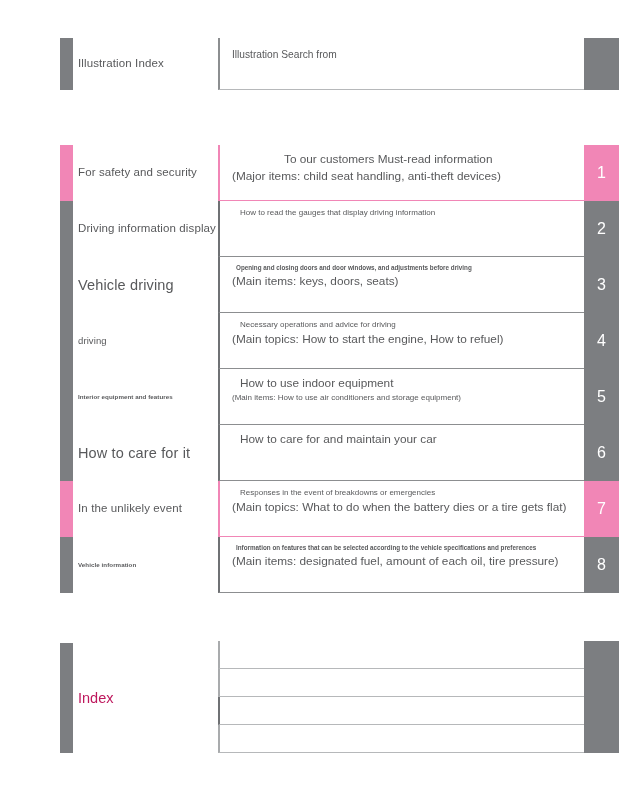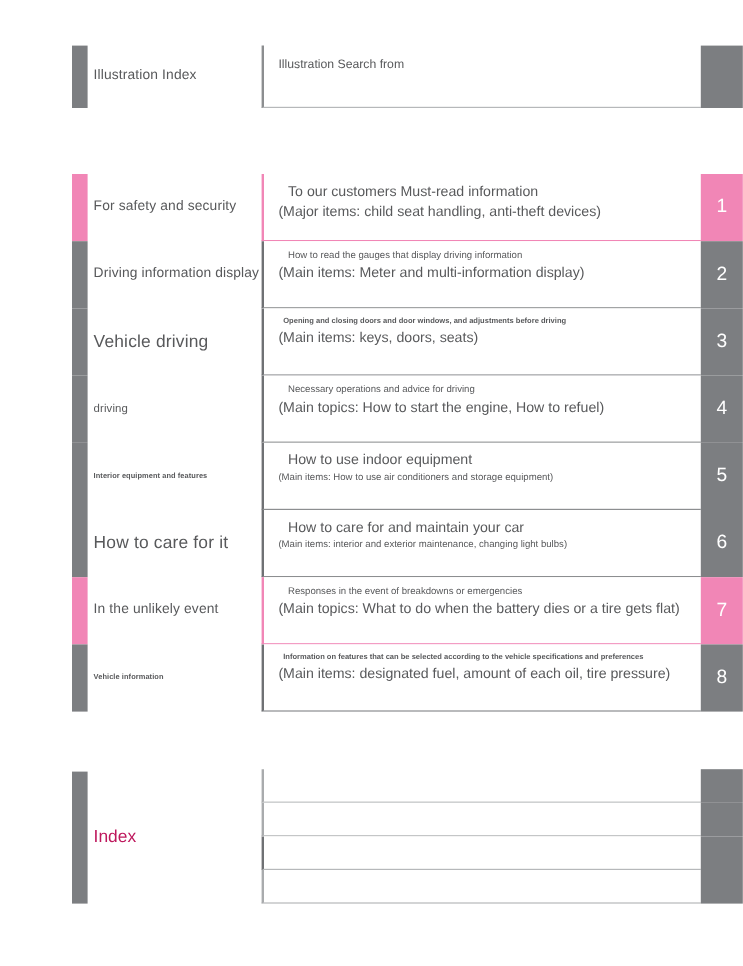--- a/index.html
+++ b/index.html
@@ -157,33 +157,32 @@
     <div class="num-block gray"></div>
   </div>
 
   <div id="chapter-rows">
       <div class="row" style="top: 145px; height: 56px;">
         <div class="tab pink"></div>
         <div class="label-cell">
           <span class="label-text sz-md">For safety and security</span>
         </div>
         <div class="content-box accent">
-          <div class="content-line1 c-lg" style="padding-left: 8px;">To our customers Must-read information</div>
+          <div class="content-line1 c-lg" style="padding-left: 8px; margin-left: 44px;">To our customers Must-read information</div>
           <div class="content-line2 c-lg">(Major items: child seat handling, anti-theft devices)</div>
         </div>
         <div class="num-block pink">1</div>
       </div>
       <div class="row" style="top: 201px; height: 56px;">
         <div class="tab gray"></div>
         <div class="label-cell">
           <span class="label-text sz-md">Driving information display</span>
         </div>
         <div class="content-box">
           <div class="content-line1 c-sm" style="padding-left: 8px;">How to read the gauges that display driving information</div>
-          <div class="content-line2 c-lg">(Main items: Meter and multi-information display)</div>
         </div>
         <div class="num-block gray">2</div>
       </div>
       <div class="row" style="top: 257px; height: 56px;">
         <div class="tab gray"></div>
         <div class="label-cell">
           <span class="label-text sz-lg">Vehicle driving</span>
         </div>
         <div class="content-box">
           <div class="content-line1 c-xs" style="padding-left: 4px;">Opening and closing doors and door windows, and adjustments before driving</div>
@@ -213,21 +212,20 @@
         </div>
         <div class="num-block gray">5</div>
       </div>
       <div class="row" style="top: 425px; height: 56px;">
         <div class="tab gray"></div>
         <div class="label-cell">
           <span class="label-text sz-lg">How to care for it</span>
         </div>
         <div class="content-box">
           <div class="content-line1 c-lg" style="padding-left: 8px;">How to care for and maintain your car</div>
-          <div class="content-line2 c-sm">(Main items: interior and exterior maintenance, changing light bulbs)</div>
         </div>
         <div class="num-block gray">6</div>
       </div>
       <div class="row" style="top: 481px; height: 56px;">
         <div class="tab pink"></div>
         <div class="label-cell">
           <span class="label-text sz-md">In the unlikely event</span>
         </div>
         <div class="content-box accent">
           <div class="content-line1 c-sm" style="padding-left: 8px;">Responses in the event of breakdowns or emergencies</div>

